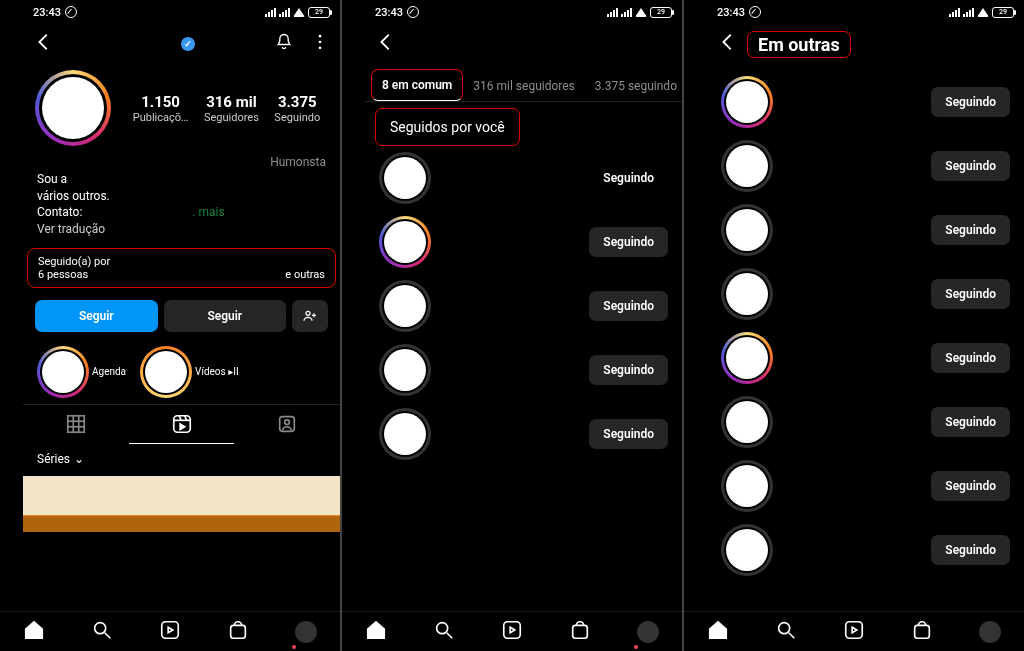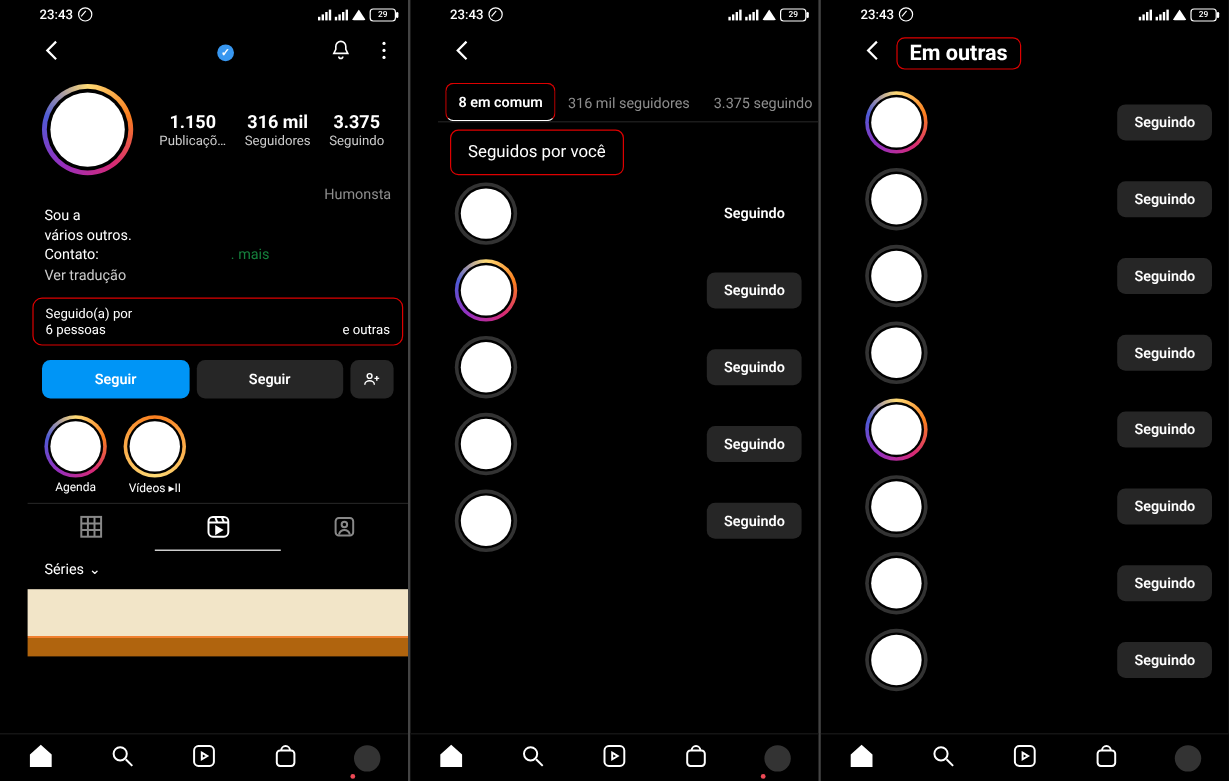--- a/index.html
+++ b/index.html
@@ -66,21 +66,21 @@
     font-size:11px;
     display:flex;justify-content:space-between;align-items:flex-end;
   }
   .followed-box b{font-weight:400;}
   .btn-row{display:flex;gap:6px;padding:4px 12px;}
   .btn{flex:1;background:#262626;border-radius:7px;height:32px;display:flex;align-items:center;justify-content:center;font-size:12px;font-weight:600;cursor:pointer;}
   .btn.primary{background:#0095f6;}
   .btn.icon{flex:0 0 36px;}
   .btn.icon svg{width:16px;height:16px;fill:#fff;}
   .hl-row{display:flex;gap:14px;padding:10px 14px 6px;}
-  .hl{display:flex;flex-direction:column;align-items:center;gap:3px;}
+  .hl{display:flex;flex-direction:row;align-items:center;gap:3px;}
   .hl .ring{width:52px;height:52px;border-radius:50%;background:conic-gradient(#feda75,#fa7e1e,#d62976,#962fbf,#4f5bd5,#feda75);display:flex;align-items:center;justify-content:center;}
   .hl .ring.plain{background:conic-gradient(#fa7e1e,#feda75,#fa7e1e);}
   .hl .ring .in{width:46px;height:46px;border-radius:50%;background:#000;display:flex;align-items:center;justify-content:center;}
   .hl .ring .in .p{width:42px;height:42px;border-radius:50%;background:#fff;}
   .hl .lab{font-size:10px;}
   .tabs{display:flex;height:40px;border-top:1px solid #222;}
   .tab{flex:1;display:flex;align-items:center;justify-content:center;cursor:pointer;}
   .tab svg{width:22px;height:22px;stroke:#888;fill:none;stroke-width:1.8;}
   .tab.active svg{stroke:#fff;}
   .tab.active{border-bottom:1.5px solid #fff;}

